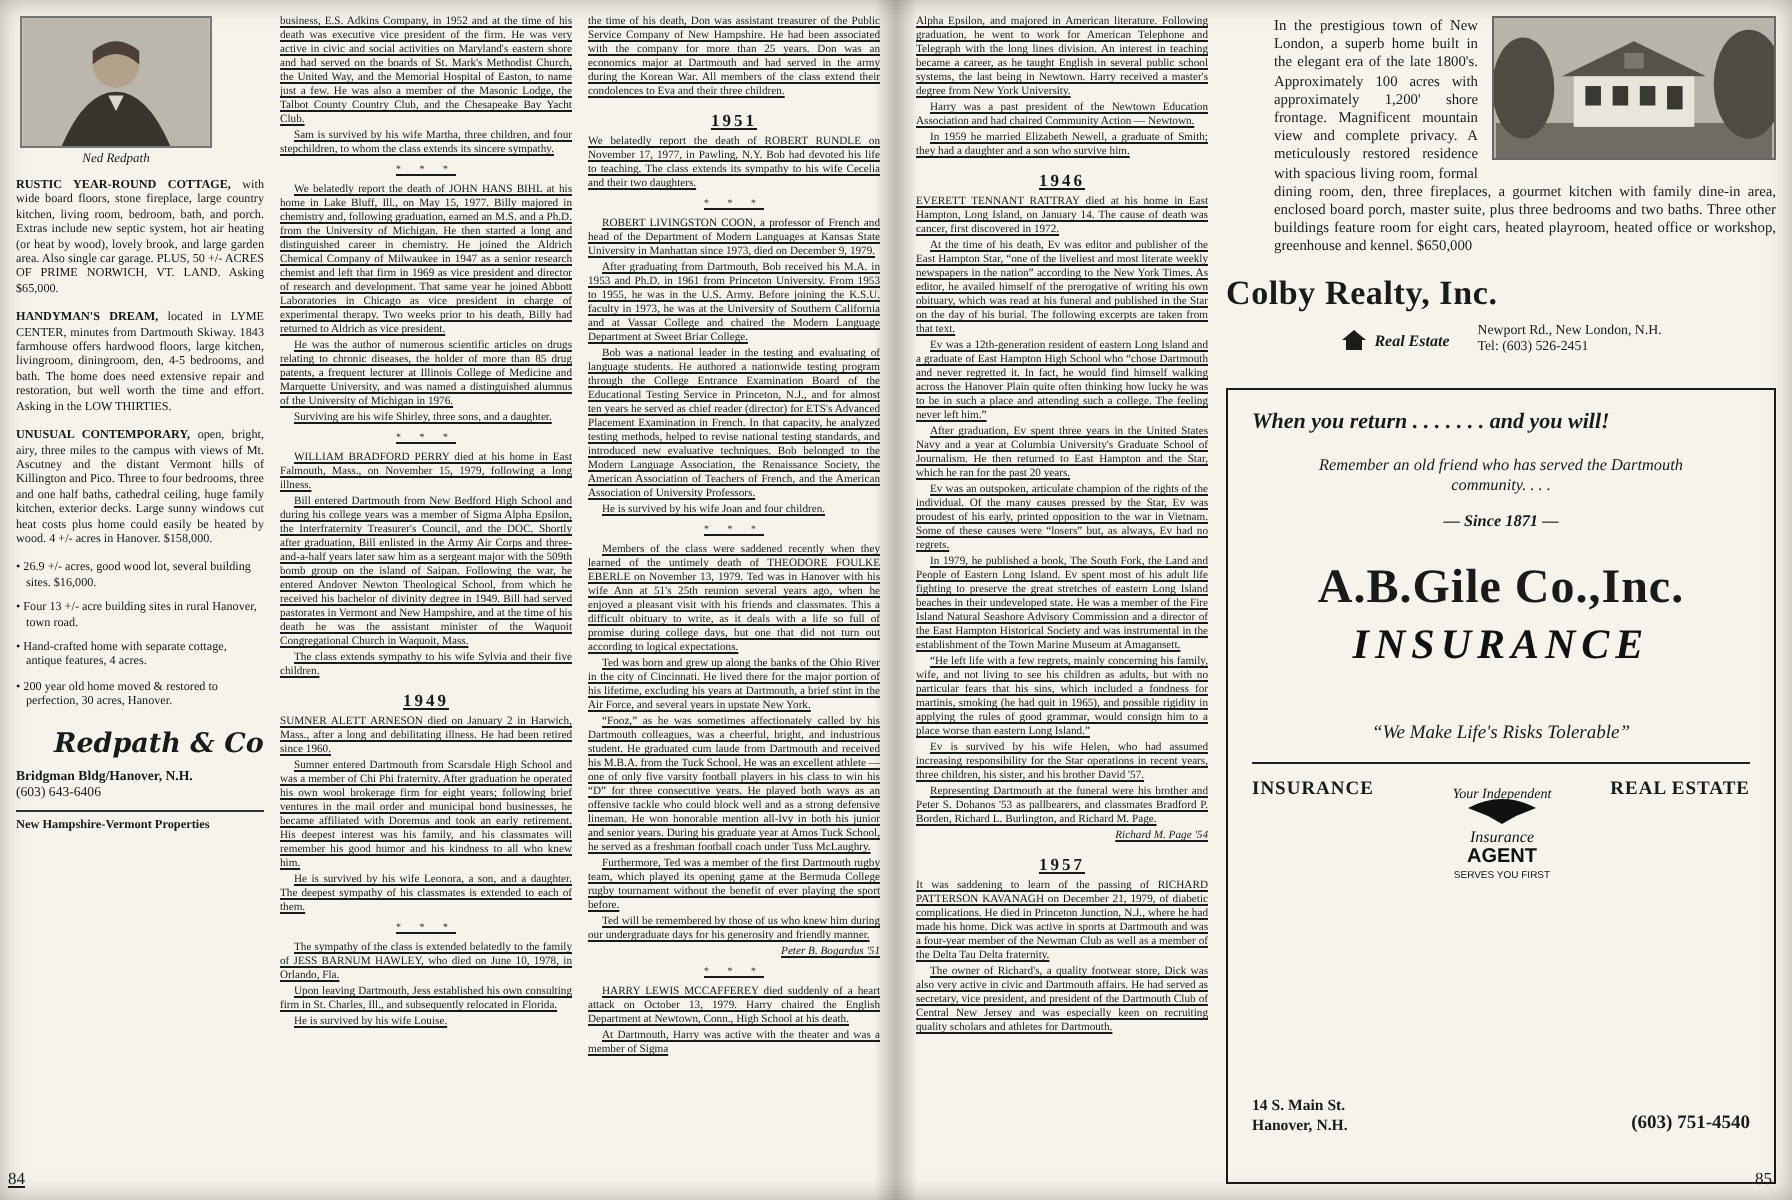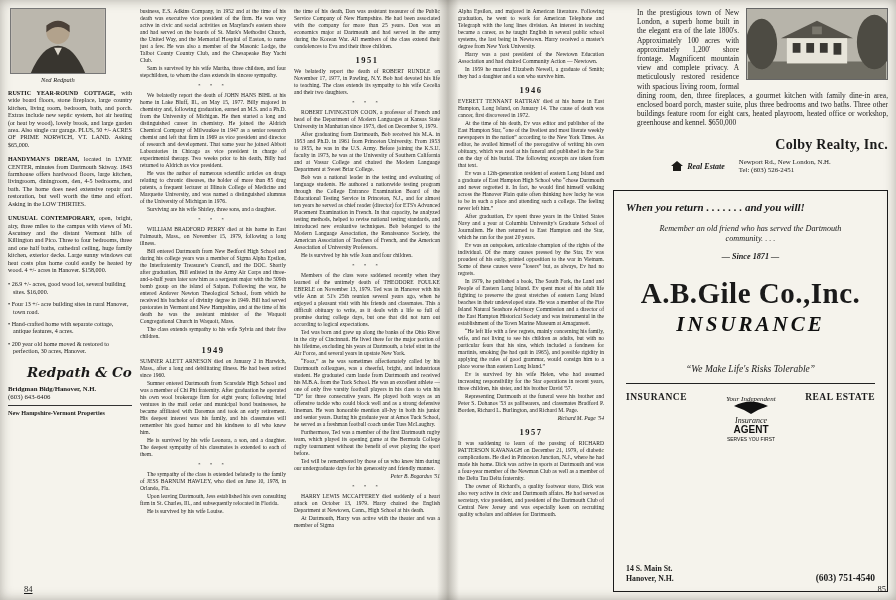--- a/index.html
+++ b/index.html
@@ -6,26 +6,26 @@
   * { box-sizing:border-box; }
   .spread { position:relative; width:896px; height:600px; margin:0 auto; background:#f5f3ec;
             font-family:"Liberation Serif","DejaVu Serif",serif; color:#1a1a1a; overflow:hidden;
             box-shadow:inset 0 0 12px rgba(40,35,25,.35); }
   .gutter { position:absolute; left:437px; top:0; width:22px; height:600px; pointer-events:none;
             background:linear-gradient(90deg, rgba(50,45,35,0) 0%, rgba(50,45,35,.28) 50%, rgba(50,45,35,0) 100%); }
   .page { position:relative; width:448px; height:600px; padding:8px; }
   .page-left { float:left; display:flex; gap:8px; }
   .page-right { float:right; display:flex; gap:9px; padding-left:10px; }
   .page-num { position:absolute; bottom:6px; font-size:8.5px; }
-  .page-left .page-num { left:24px;text-decoration:underline; }
+  .page-left .page-num { left:4px;text-decoration:underline; }
   .page-right .page-num { right:10px; }
 
   
   .col-obit { width:146px; flex:none; overflow:hidden; font-size:5.6px; line-height:7px;
-              text-align:justify; color:#191919; }
+              text-align:justify; color:#191919;text-decoration:underline; }
   .col-obit p.para { margin:0 0 1px; text-indent:7px; }
   .col-obit p.para.noindent { text-indent:0; }
   .year-heading { text-align:center; font-weight:bold; font-size:8.5px; letter-spacing:1.5px; margin:7px 0 4px; }
   .divider { text-align:center; font-size:5px; letter-spacing:4px; margin:3px 0; color:#222; }
   .signature { text-align:right; font-style:italic; margin:1px 0 3px; }
 
   
   .col-ads { width:124px; flex:none; overflow:hidden; }
   .portrait { margin:0 14px 7px 2px; }
   .portrait svg { display:block; width:96px; height:66px; border:1px solid #777; background:#c9c6be; }
@@ -39,32 +39,32 @@
   .script-name { font-style:italic; font-weight:bold; font-size:13.5px; font-family:"DejaVu Serif",serif; white-space:nowrap; }
   .agency-addr { font-weight:bold; font-size:6.8px; margin-top:5px; }
   .agency-phone { font-size:6.8px; margin-top:1px; }
   .agency-tagline { font-weight:bold; font-size:6.2px; border-top:1px solid #333; margin-top:5px; padding-top:3px; }
 
   
   .ads-right { flex:1; display:flex; flex-direction:column; overflow:hidden; }
   .colby-body { font-size:7.4px; line-height:9.2px; text-align:justify;margin-left:24px; }
   .house-photo { float:right; width:142px; height:72px; margin:0 0 4px 7px; border:1px solid #666; background:#b9b6ac; }
   .house-photo svg { display:block; width:100%; height:100%; }
-  .colby-name { text-align:right; font-weight:bold; font-size:14px; margin:9px 0 5px; letter-spacing:.3px; }
+  .colby-name { text-align:left; font-weight:bold; font-size:17px; margin:9px 0 5px; letter-spacing:.3px; }
   .colby-foot { display:flex; justify-content:center; align-items:center; gap:14px; }
   .re-logo { display:flex; align-items:center; gap:3px; }
   .re-logo .re-text { font-style:italic; font-weight:bold; font-size:8px; }
   .colby-addr { font-size:6.9px; line-height:8.5px; }
 
-  .gile { border:1.5px solid #1a1a1a; margin-top:15px; padding:10px 12px 8px; flex:1;
+  .gile { border:1.5px solid #1a1a1a; margin-top:15px; padding:10px 12px 24px; flex:1;
           display:flex; flex-direction:column; }
   .g-when { font-weight:bold; font-style:italic; font-size:11px; }
   .g-remember { text-align:center; font-style:italic; font-size:8.2px; line-height:10.5px; margin-top:11px; padding:0 18px; }
   .g-since { text-align:center; font-style:italic; font-weight:bold; font-size:8.2px; margin-top:7px; }
-  .g-name { text-align:center; font-weight:bold; font-size:29px; margin-top:16px; letter-spacing:.5px; }
+  .g-name { text-align:center; font-weight:bold; font-size:24px; margin-top:16px; letter-spacing:.5px; }
   .g-ins { text-align:center; font-style:italic; font-weight:bold; font-size:21px; letter-spacing:3px; margin-top:2px; color:#111; }
   .g-motto { text-align:center; font-style:italic; font-size:9.5px; margin-top:27px; }
   .g-services { text-align:center; font-weight:bold; font-size:7.8px; letter-spacing:.6px; margin-top:11px; }
   .g-rule { border-top:1px solid #222; margin-top:9px; }
   .gile-bottom { display:grid; grid-template-columns:1fr auto 1fr; margin-top:8px; flex:1; }
   .gb-col { display:flex; flex-direction:column; justify-content:space-between; }
   .gb-col.right { text-align:right; }
   .gb-head { font-weight:bold; font-size:9.5px; letter-spacing:.5px; }
   .gb-addr { font-size:7.8px; font-weight:bold; line-height:9.5px; }
   .gb-phone { font-size:9.5px; font-weight:bold; }

